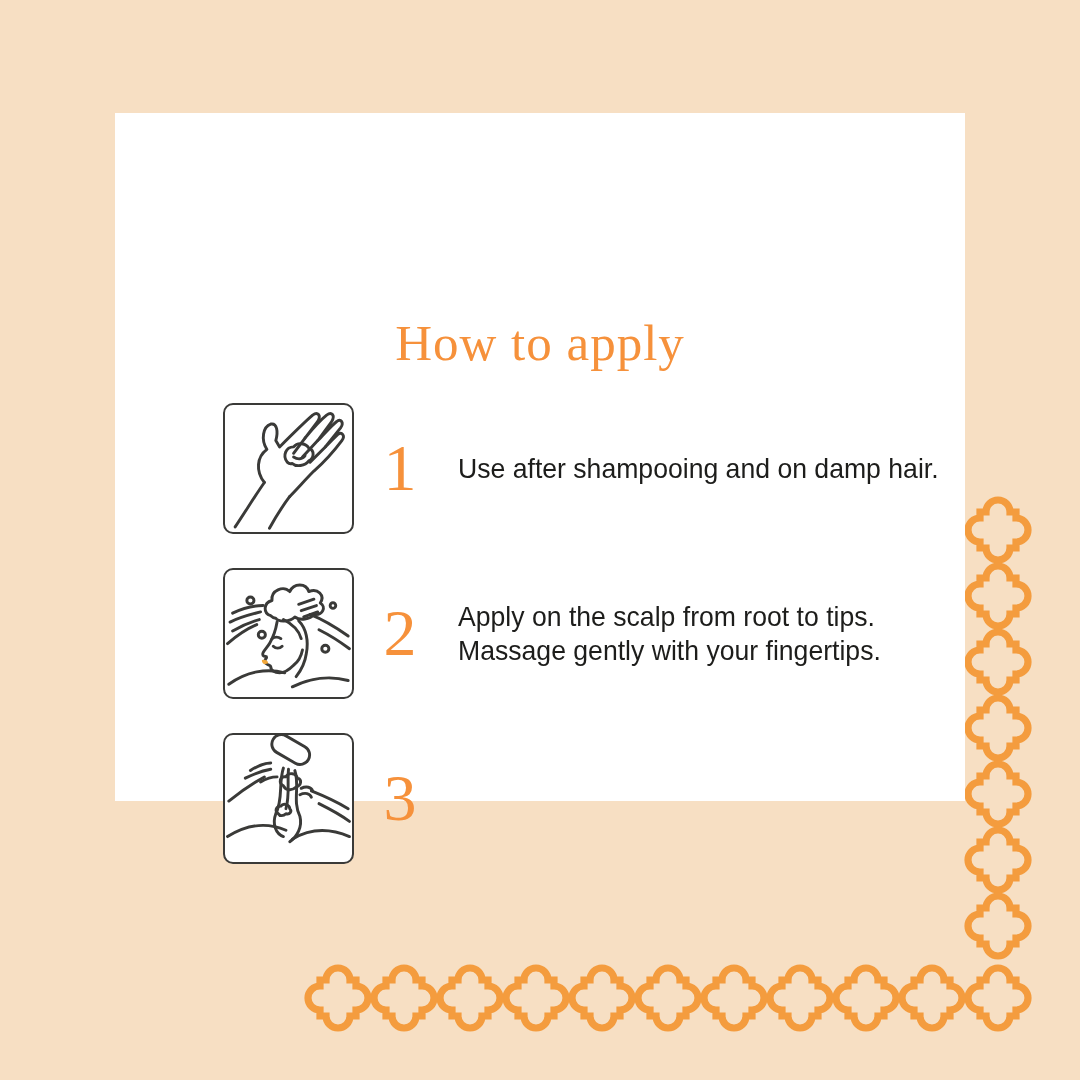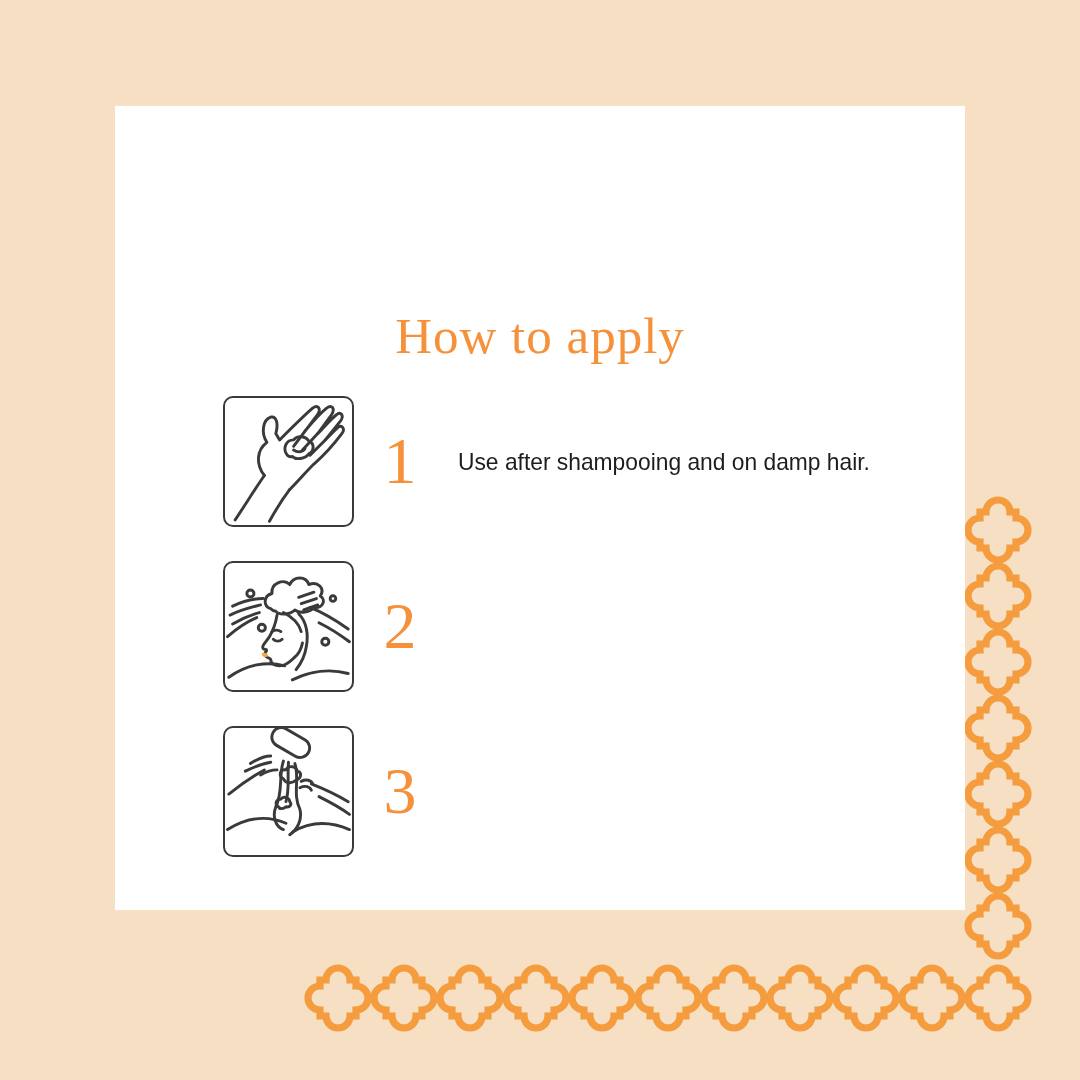--- a/index.html
+++ b/index.html
@@ -13,21 +13,21 @@
   }
   html,body{margin:0;padding:0;}
   body{
     width:1080px;height:1080px;
     background:var(--bg);
     font-family:"Liberation Sans", sans-serif;
     overflow:hidden;position:relative;
   }
   .canvas{position:absolute;inset:0;}
   .card{
-    position:absolute;left:115px;top:106px;width:850px;height:804px;
+    position:absolute;left:115px;top:113px;width:850px;height:688px;
     background:var(--card);z-index:2;
   }
   .title{
     position:absolute;left:0;top:204px;width:100%;
     margin:0;text-align:center;
     font-family:"Liberation Serif", serif;
     font-weight:400;
     font-size:51px;line-height:52px;letter-spacing:1px;
     color:var(--accent);
   }
@@ -46,21 +46,21 @@
   .step-num{
     position:absolute;left:147px;top:50%;width:60px;
     transform:translateY(-52%);
     text-align:center;
     font-family:"Liberation Serif", serif;
     font-size:66px;line-height:1;
     color:var(--accent);
   }
   .step-text{
     position:absolute;left:235px;top:50%;transform:translateY(-50%);
-    font-size:24px;line-height:34px;color:var(--text);
+    font-size:28px;line-height:34px;color:var(--text);
     white-space:nowrap;
   }
   .step-text > div{transform:scaleX(0.95);transform-origin:left center;}
   .step-text > div:empty{display:none;}
   .decor{position:absolute;z-index:1;}
   .decor svg{position:absolute;overflow:visible;}
 </style>
 </head>
 <body>
 
@@ -168,20 +168,24 @@
           <path class="art" d="M62,37 L73,33"></path>
           <circle class="art" cx="20" cy="24" r="2.8"></circle>
           <circle class="art" cx="29" cy="51" r="2.8"></circle>
           <circle class="art" cx="79" cy="62" r="2.8"></circle>
           <circle class="art" cx="85" cy="28" r="2.2"></circle>
           <path class="art" d="M3,90 C17,80 33,77 47,81"></path>
           <path class="art" d="M53,92 C67,85 83,83 97,87"></path>
         </svg>
       </div>
       <div class="step-num">2</div>
+      <div class="step-text">
+        <div>Apply on the scalp from root to tips.</div>
+        <div>Massage gently with your fingertips.</div>
+      </div>
     </div>
 
     <div class="step step-3">
       <div class="step-box">
         <svg viewBox="0 0 100 100">
           <rect class="art" x="36" y="4" width="32" height="15" rx="7.5" transform="rotate(30 52 11)"></rect>
           <path class="art" d="M3,52 C13,44 22,38 31,33"></path>
           <path class="art" d="M20,28 C26,24 31,22 36,22"></path>
           <path class="art" d="M16,34 C24,30 30,28 36,27"></path>
           <path class="art" d="M28,37 C33,34 37,33 41,33"></path>

